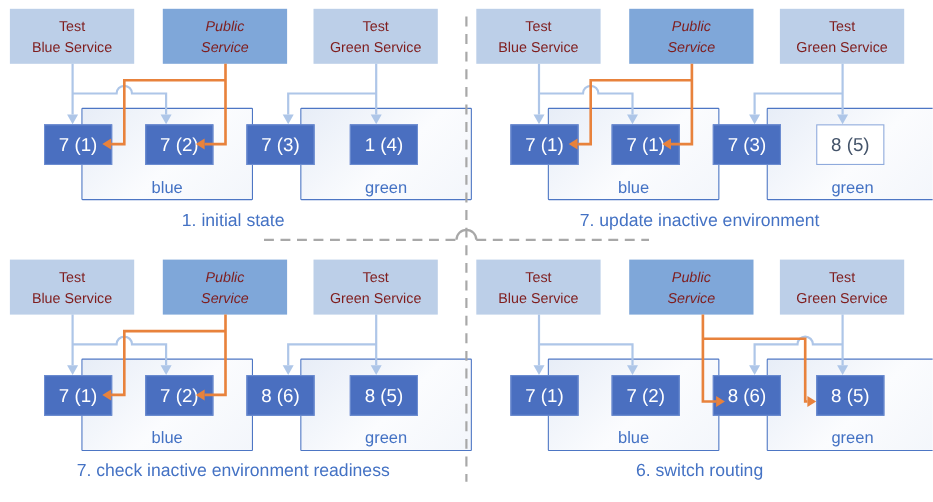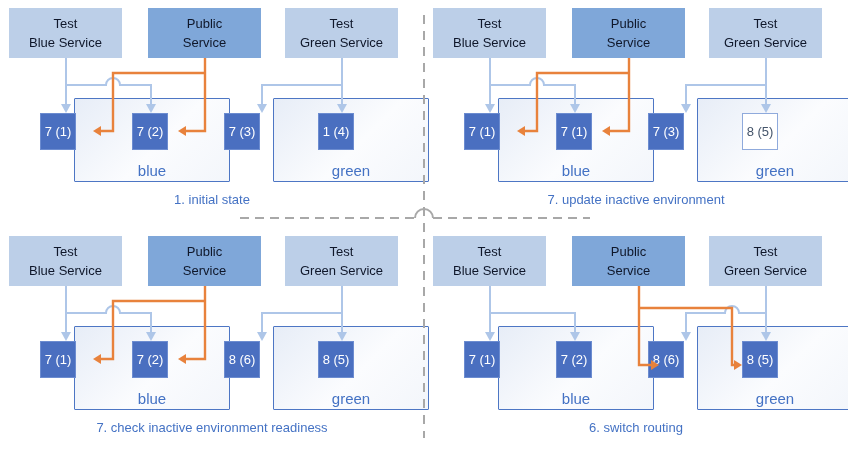--- a/index.html
+++ b/index.html
@@ -7,50 +7,50 @@
   .board{position:relative;width:848px;height:456px;overflow:hidden;background:#ffffff;}
   .panel{position:absolute;width:424px;height:228px;}
   #p1{left:0;top:0}
   #p2{left:424px;top:0}
   #p3{left:0;top:228px}
   #p4{left:424px;top:228px}
 
   .service{
     position:absolute;top:8px;width:113px;height:50px;
     display:flex;align-items:center;justify-content:center;text-align:center;
-    white-space:pre-line;color:#0f172a;font-size:13px;line-height:1.5;
+    white-space:pre-line;color:#7f1d1d;font-size:13px;line-height:1.5;
     background:#BCCFE8;
   }
-  .service.primary{background:#7FA7D9;}
+  .service.primary{background:#7FA7D9;font-style:italic;}
   .s1{left:9px}.s2{left:148px}.s3{left:285px}
 
   .env{
     position:absolute;top:98px;width:156px;height:84px;box-sizing:border-box;
     border:1.3px solid #4D76C4;border-radius:1px;
     background:linear-gradient(135deg,#E7EDF7 0%,#FBFCFE 55%,#F3F6FB 100%);
     margin-left:46px;
   }
   .env.blue{left:28px}.env.green{left:227px}
   .env-label{position:absolute;bottom:2px;width:100%;text-align:center;color:#4472C4;font-size:15px;}
 
   .pod{
-    position:absolute;top:113px;width:36px;height:37px;box-sizing:border-box;
-    background:#4A6FC0;border:1px solid #6C8CD0;color:#ffffff;font-size:13px;
+    position:absolute;top:113px;width:62px;height:37px;box-sizing:border-box;
+    background:#4A6FC0;border:1px solid #6C8CD0;color:#ffffff;font-size:17px;
     display:flex;align-items:center;justify-content:center;
   }
   .pod[data-variant="outlined"]{background:#ffffff;color:#44546A;border:1.3px solid #8FAADC;}
   .pod.b1{left:40px}.pod.b2{left:132px}.pod.g1{left:224px}.pod.g2{left:318px}
 
   .connectors{position:absolute;left:0;top:0;width:424px;height:228px;pointer-events:none;}
   .lb{stroke:#AEC6E8;stroke-width:2;fill:none;}
   .lbh{fill:#AEC6E8;stroke:none;}
   .or{stroke:#E8823C;stroke-width:2.4;fill:none;}
   .orh{fill:#E8823C;stroke:none;}
 
-  .caption{position:absolute;top:192px;width:100%;text-align:center;color:#4472C4;font-size:13px;}
+  .caption{position:absolute;top:192px;width:100%;text-align:center;color:#4472C4;font-size:16px;}
 
   .dividers{position:absolute;left:0;top:0;width:848px;height:456px;pointer-events:none;}
   .dash{stroke:#A8A8A8;stroke-width:2;fill:none;}
 </style>
 </head>
 <body>
 
 <div class="board">
 
   <section class="panel" id="p1">

